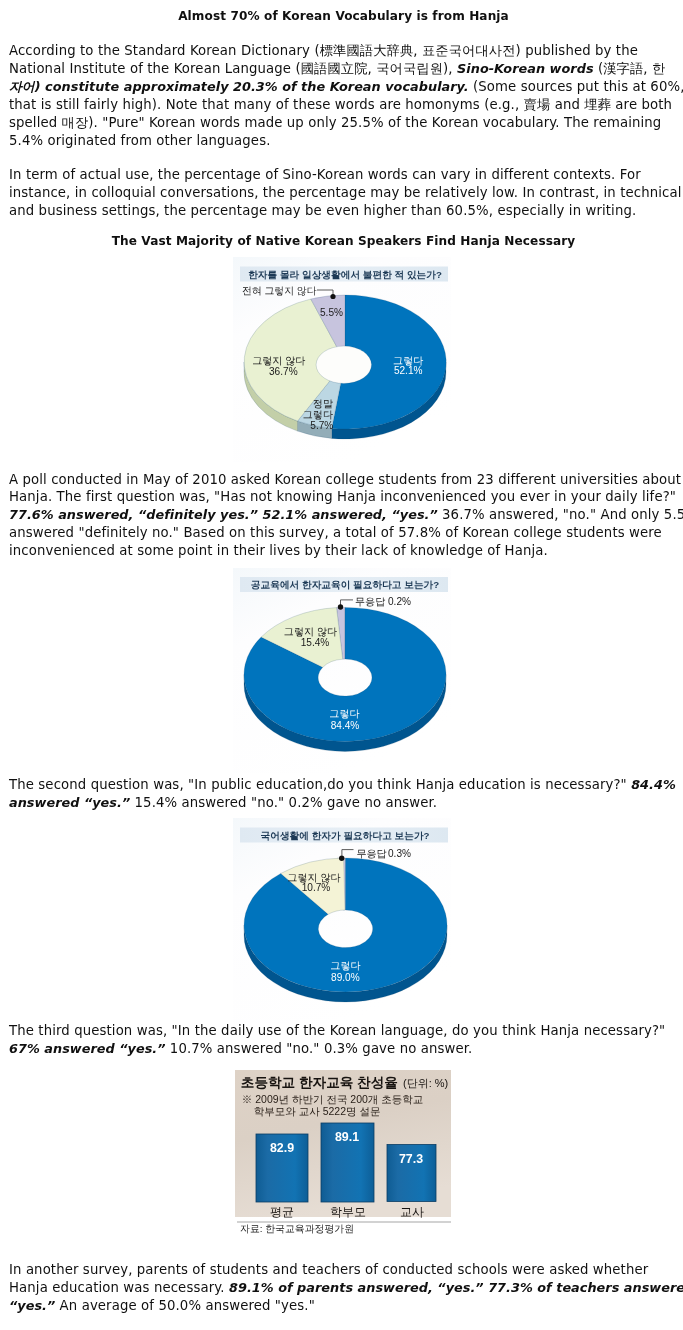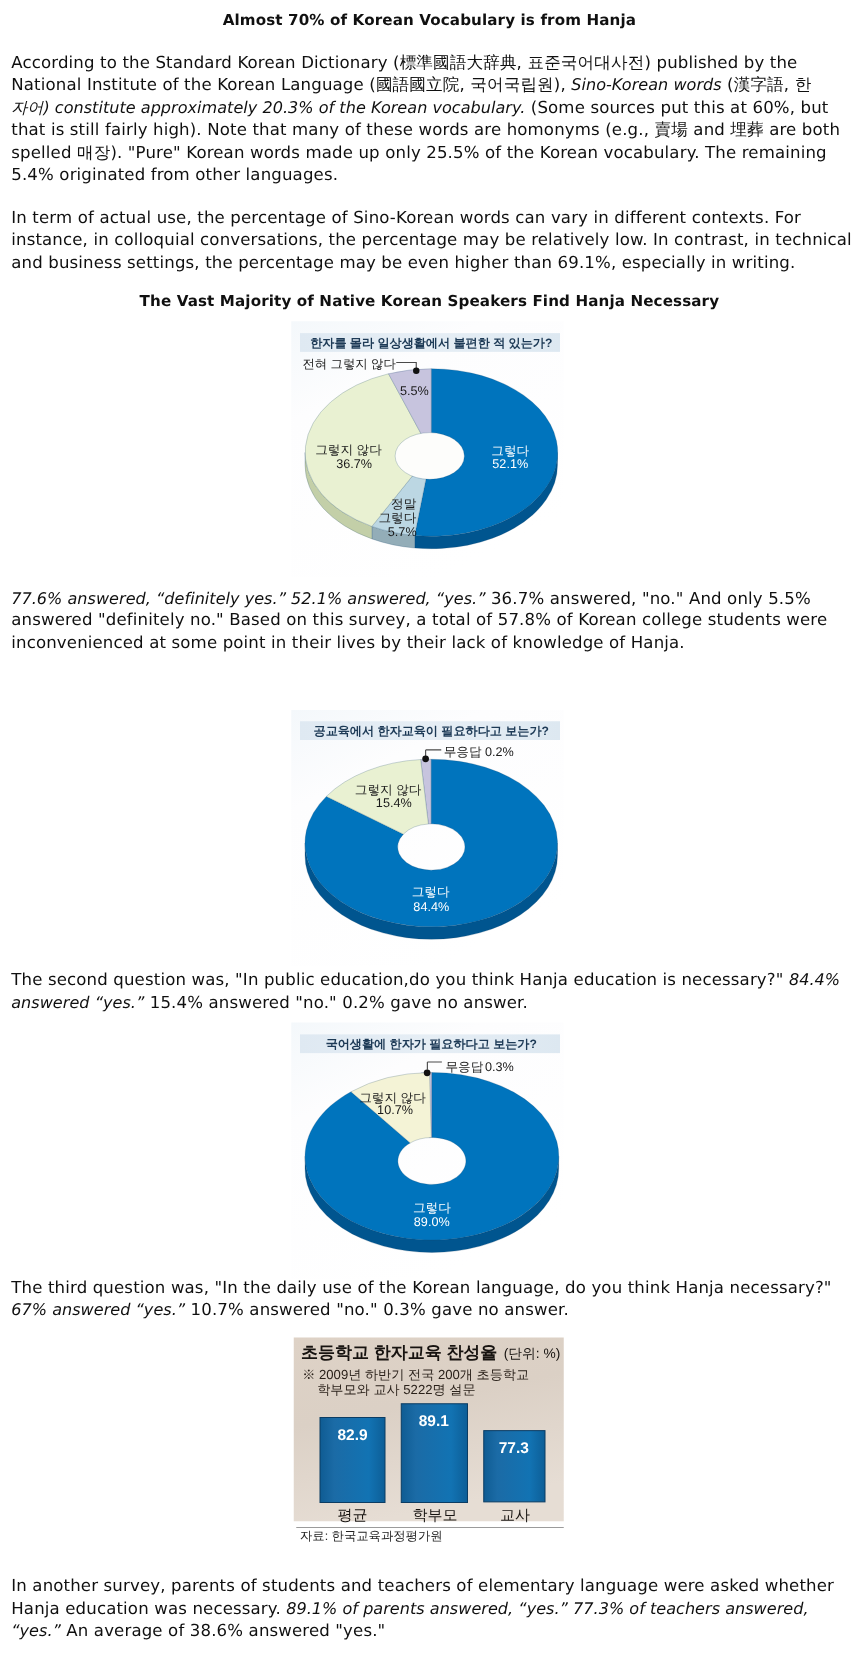--- a/index.html
+++ b/index.html
@@ -5,21 +5,21 @@
 <style>
   html,body{margin:0;padding:0;background:#ffffff;}
   body{width:683px;height:1330px;overflow:hidden;
        font-family:"DejaVu Sans",sans-serif;color:#101010;}
   .page{position:relative;width:683px;height:1324px;border-radius:23px;}
   .doc-title{position:absolute;left:2px;top:8.5px;width:683px;text-align:center;
              font-size:12.1px;font-weight:bold;letter-spacing:0.1px;}
   .para{position:absolute;left:9px;width:700px;
         font-size:13.25px;line-height:17.9px;letter-spacing:0.12px;
         white-space:pre;}
-  .para i{font-style:italic;font-size:0.97em;letter-spacing:0.02px;}
+  .para i{font-style:italic;font-size:0.97em;letter-spacing:0.02px;font-weight:bold;}
   .sect-title{position:absolute;left:2px;width:683px;text-align:center;
               font-size:12.1px;font-weight:bold;letter-spacing:0.1px;}
   .chart{position:absolute;left:0;top:0;}
   svg{display:block;overflow:visible;}
   text{font-family:"Liberation Sans",sans-serif;}
 </style>
 </head>
 <body>
 
 <div class="page">
@@ -27,21 +27,21 @@
   <div class="doc-title">Almost 70% of Korean Vocabulary is from Hanja</div>
 
   <div class="para" style="top:42.2px"><span>According to the Standard Korean Dictionary (標準國語大辞典, 표준국어대사전) published by the
 National Institute of the Korean Language (國語國立院, 국어국립원), </span><i>Sino-Korean words</i><span> (漢字語, 한
 </span><i>자어) constitute approximately 20.3% of the Korean vocabulary.</i><span> (Some sources put this at 60%, but
 that is still fairly high). Note that many of these words are homonyms (e.g., 賣場 and 埋葬 are both
 spelled 매장). "Pure" Korean words made up only 25.5% of the Korean vocabulary. The remaining
 5.4% originated from other languages.</span></div>
   <div class="para" style="top:165.7px"><span>In term of actual use, the percentage of Sino-Korean words can vary in different contexts. For
 instance, in colloquial conversations, the percentage may be relatively low. In contrast, in technical
-and business settings, the percentage may be even higher than 69.1%, especially in writing.</span></div>
+and business settings, the percentage may be even higher than 60.5%, especially in writing.</span></div>
 
   <div class="sect-title" style="top:234px">The Vast Majority of Native Korean Speakers Find Hanja Necessary</div>
 
   <svg class="chart" width="683" height="1330" viewBox="0 0 683 1330">
     <defs>
       <linearGradient id="bg1" x1="0" y1="0" x2="0.55" y2="1">
         <stop offset="0" stop-color="#f4f8fb"></stop>
           <stop offset="0.3" stop-color="#fdfdfe"></stop>
         <stop offset="1" stop-color="#ffffff"></stop>
       </linearGradient>
@@ -72,21 +72,23 @@
     <text x="320" y="315.8" font-size="10.1" fill="#1a1a1a">5.5%</text>
     <text x="278.8" y="363.6" text-anchor="middle" font-size="10.1" fill="#1a1a1a">그렇지 않다</text>
     <text x="283.3" y="374.7" text-anchor="middle" font-size="10.1" fill="#1a1a1a">36.7%</text>
     <text x="408.2" y="363.7" text-anchor="middle" font-size="10.1" fill="#ffffff">그렇다</text>
     <text x="408.2" y="374.3" text-anchor="middle" font-size="10.1" fill="#ffffff">52.1%</text>
     <text x="333" y="406.5" text-anchor="end" font-size="10.1" fill="#1a1a1a">정말</text>
     <text x="333" y="417.5" text-anchor="end" font-size="10.1" fill="#1a1a1a">그렇다</text>
     <text x="333.3" y="428.5" text-anchor="end" font-size="10.1" fill="#1a1a1a">5.7%</text>
   </svg>
 
-  <div class="para" style="top:470.5px"><i>77.6% answered, “definitely yes.” 52.1% answered, “yes.”</i><span> 36.7% answered, "no." And only 5.5%
+  <div class="para" style="top:470.5px"><span>A poll conducted in May of 2010 asked Korean college students from 23 different universities about
+Hanja. The first question was, "Has not knowing Hanja inconvenienced you ever in your daily life?"
+</span><i>77.6% answered, “definitely yes.” 52.1% answered, “yes.”</i><span> 36.7% answered, "no." And only 5.5%
 answered "definitely no." Based on this survey, a total of 57.8% of Korean college students were
 inconvenienced at some point in their lives by their lack of knowledge of Hanja.</span></div>
 
   <svg class="chart" width="683" height="1330" viewBox="0 0 683 1330">
     <rect x="233" y="568" width="218" height="205" fill="url(#bg1)"></rect>
     <rect x="240" y="577" width="208" height="15" fill="url(#tb1)"></rect>
     <text x="345" y="588.2" text-anchor="middle" font-size="9.7" fill="#1d3a56" font-weight="bold">공교육에서 한자교육이 필요하다고 보는가?</text>
     <g stroke="#19446b" stroke-width="0.5" stroke-opacity="0.35">
       <path d="M446.0 674.4 A101.0 67.0 0 0 1 244.0 674.4 L244.0 684.4 A101.0 67.0 0 0 0 446.0 684.4 Z" fill="#00558f"></path>
       <path d="M336.5 607.6 A101.0 67.0 0 0 1 345.0 607.4 L345.0 659.1 A26.9 18.5 0 0 0 342.7 659.2 Z" fill="#c7c4de"></path>
@@ -160,17 +162,17 @@
     <text x="282" y="1152" text-anchor="middle" font-size="12.4" font-weight="bold" fill="#ffffff">82.9</text>
     <text x="347" y="1141" text-anchor="middle" font-size="12.4" font-weight="bold" fill="#ffffff">89.1</text>
     <text x="411" y="1162.5" text-anchor="middle" font-size="12.4" font-weight="bold" fill="#ffffff">77.3</text>
     <text x="282" y="1216" text-anchor="middle" font-size="12" fill="#171310">평균</text>
     <text x="348" y="1216" text-anchor="middle" font-size="12" fill="#171310">학부모</text>
     <text x="412" y="1216" text-anchor="middle" font-size="12" fill="#171310">교사</text>
     <line x1="237" y1="1222" x2="451" y2="1222" stroke="#9b9b9b" stroke-width="0.9"></line>
     <text x="240" y="1232.3" font-size="9.9" fill="#222">자료: 한국교육과정평가원</text>
   </svg>
 
-  <div class="para" style="top:1261px"><span>In another survey, parents of students and teachers of elementary language were asked whether
+  <div class="para" style="top:1261px"><span>In another survey, parents of students and teachers of conducted schools were asked whether
 Hanja education was necessary. </span><i>89.1% of parents answered, “yes.” 77.3% of teachers answered,
-“yes.”</i><span> An average of 38.6% answered "yes."</span></div>
+“yes.”</i><span> An average of 50.0% answered "yes."</span></div>
 
 </div>
 
 </body></html>

